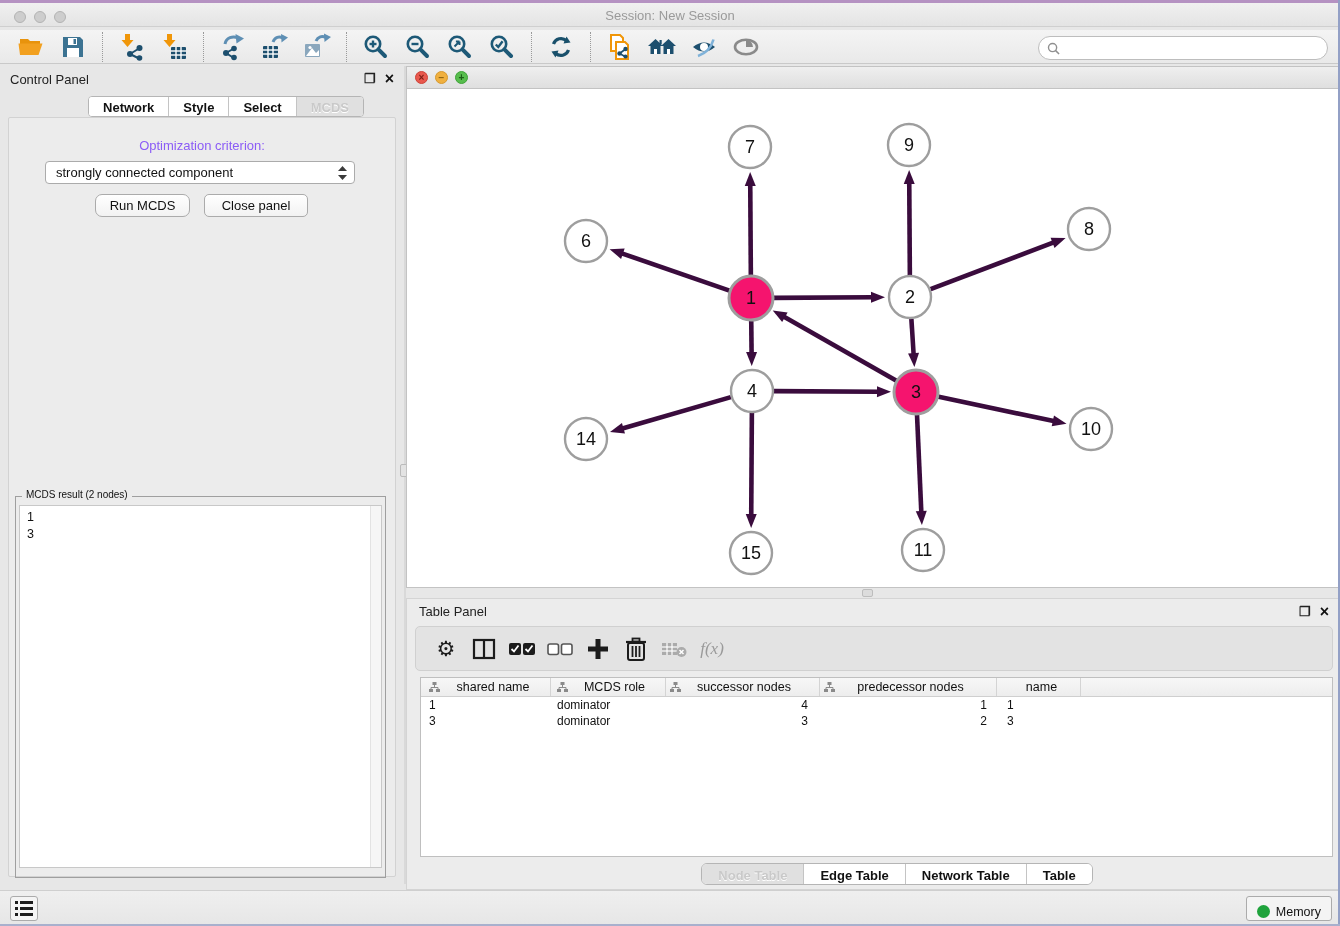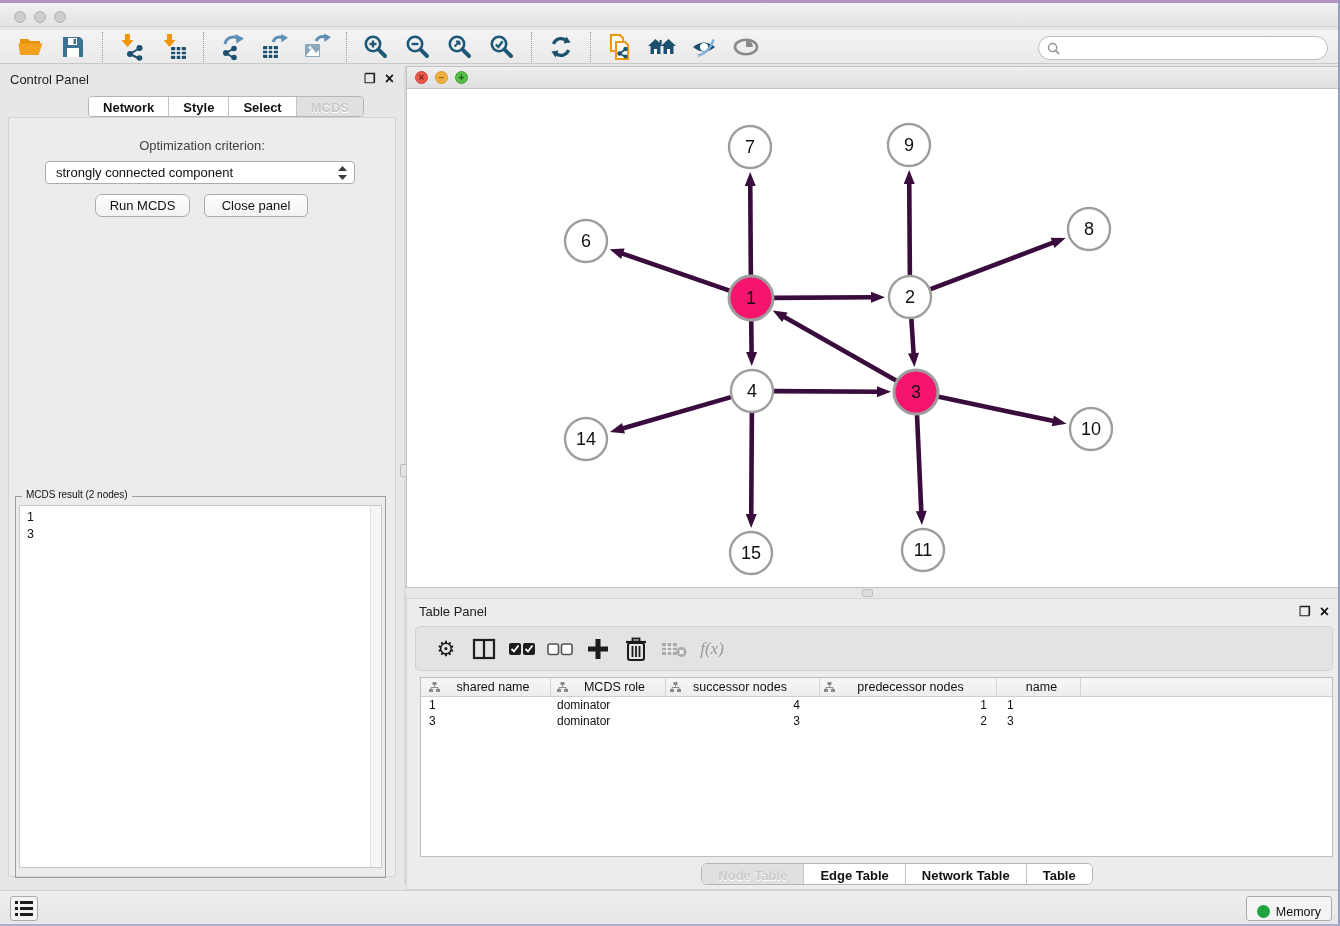--- a/index.html
+++ b/index.html
@@ -30,21 +30,21 @@
   .panel-btns { position:absolute; right:10px; top:5px; display:flex; gap:9px; }
   .float-glyph { font-size:13px; color:#222; font-weight:bold; line-height:15px; }
   .close-glyph { font-size:16px; color:#111; font-weight:bold; line-height:15px; }
   #cp-tabs { position:absolute; left:0; top:30px; width:100%; display:flex; justify-content:center; }
   .tabgroup { display:flex; border:1px solid #b5b5b5; border-radius:4px; overflow:hidden; background:#fff; height:21px;margin-left:48px; }
   .tab { padding:2px 14px; font-size:13px; font-weight:bold; color:#111; background:#fff; border-left:1px solid #c4c4c4; line-height:17px; }
   .tab:first-child { border-left:none; }
   .tab.active { background:#e0e0e0; color:#c9c9c9; text-shadow:0 1px 0 #fff; }
   #cp-body { position:absolute; left:8px; top:51px; width:388px; height:760px; background:#ececec;
     border:1px solid #d2d2d2; border-radius:2px; }
-  #opt-label { position:absolute; left:0; width:100%; top:20px; text-align:center; font-size:13px; color:#404040; }
+  #opt-label { position:absolute; left:0; width:100%; top:20px; text-align:center; font-size:13px; color:#8b5cf6; }
   #criterion-select { position:absolute; left:36px; top:43px; width:310px; height:23px; background:#fff;
     border:1px solid #ababab; border-radius:4px; display:flex; align-items:center; padding:0 6px 0 10px; }
   #criterion-select .val { flex:1; font-size:13px; color:#111; }
   .btn { position:absolute; height:23px; background:linear-gradient(#ffffff,#f2f2f2); border:1px solid #ababab;
     border-radius:5px; font-size:13px; color:#111; display:flex; align-items:center; justify-content:center; }
   #run-btn { left:86px; top:76px; width:95px;border-radius:7px; }
   #closepanel-btn { left:195px; top:76px; width:104px; }
   #result-group { position:absolute; left:6px; top:378px; width:371px; height:382px; border:1px solid #9f9f9f; }
   #result-title { position:absolute; left:6px; top:-8px; background:#ececec; padding:0 4px; font-size:10px; color:#111; }
   #result-text { position:absolute; left:3px; top:8px; right:3px; bottom:9px; background:#fff; border:1px solid #c8c8c8;
@@ -75,21 +75,21 @@
   .gear-glyph { font-size:21px; color:#1c1c1c; }
   .fx-glyph { font-family:"Liberation Serif", serif; font-style:italic; font-size:17px; color:#9a9a9a; }
   #node-table { position:absolute; left:13px; top:78px; width:913px; height:180px; background:#fff; border:1px solid #bfbfbf; }
   .thead { display:flex; height:19px; background:linear-gradient(#f7f7f7,#ededed); border-bottom:1px solid #cfcfcf; }
   .th { display:flex; align-items:center; font-size:12.5px; color:#111; border-right:1px solid #d4d4d4; padding:0 4px; }
   .th .lbl { flex:1; text-align:center; }
   .trow { display:flex; height:16px; }
   .tcell { font-size:12px; color:#111; line-height:16px; overflow:hidden; white-space:nowrap; }
   .c0 { width:130px; padding-left:8px; }
   .c1 { width:115px; padding-left:6px; }
-  .c2 { width:154px; text-align:right; padding-right:20px; }
+  .c2 { width:154px; text-align:right; padding-right:12px; }
   .c3 { width:177px; text-align:right; padding-right:10px; }
   .c4 { width:84px; padding-left:10px; }
   .cfill { flex:1; }
   #tp-tabs { position:absolute; left:0; bottom:4px; width:100%; display:flex; justify-content:center; }
   .tabgroup.bottom { border-radius:6px; height:22px;justify-content:flex-end; }
   .tabgroup.bottom .tab { padding:3px 16px; }
 
   
   #statusbar { left:0; top:890px; width:1340px; height:36px; background:linear-gradient(#efefef,#e6e6e6); border-top:1px solid #cfcfcf; }
   #list-btn { position:absolute; left:10px; top:5px; width:28px; height:25px; background:#f4f4f4; border:1px solid #ababab; border-radius:3px;
@@ -102,20 +102,21 @@
 </style>
 </head>
 <body>
 
 <div id="titlebar" class="abs">
   <div class="traffic">
     <span class="tl"></span>
     <span class="tl"></span>
     <span class="tl"></span>
   </div>
+  <div id="window-title">Session: New Session</div>
 </div>
 
 <div id="toolbar" class="abs">
   <span class="tbi">
     <svg width="28" height="28" viewBox="0 0 28 28">
         <path d="M3 6h8l2 2h10v4H3z" fill="#e8930c"></path>
         <path d="M1.5 10.5h24L21.5 22H3z" fill="#f2a01f"></path>
       </svg>
   </span>
   <span class="tbi">

